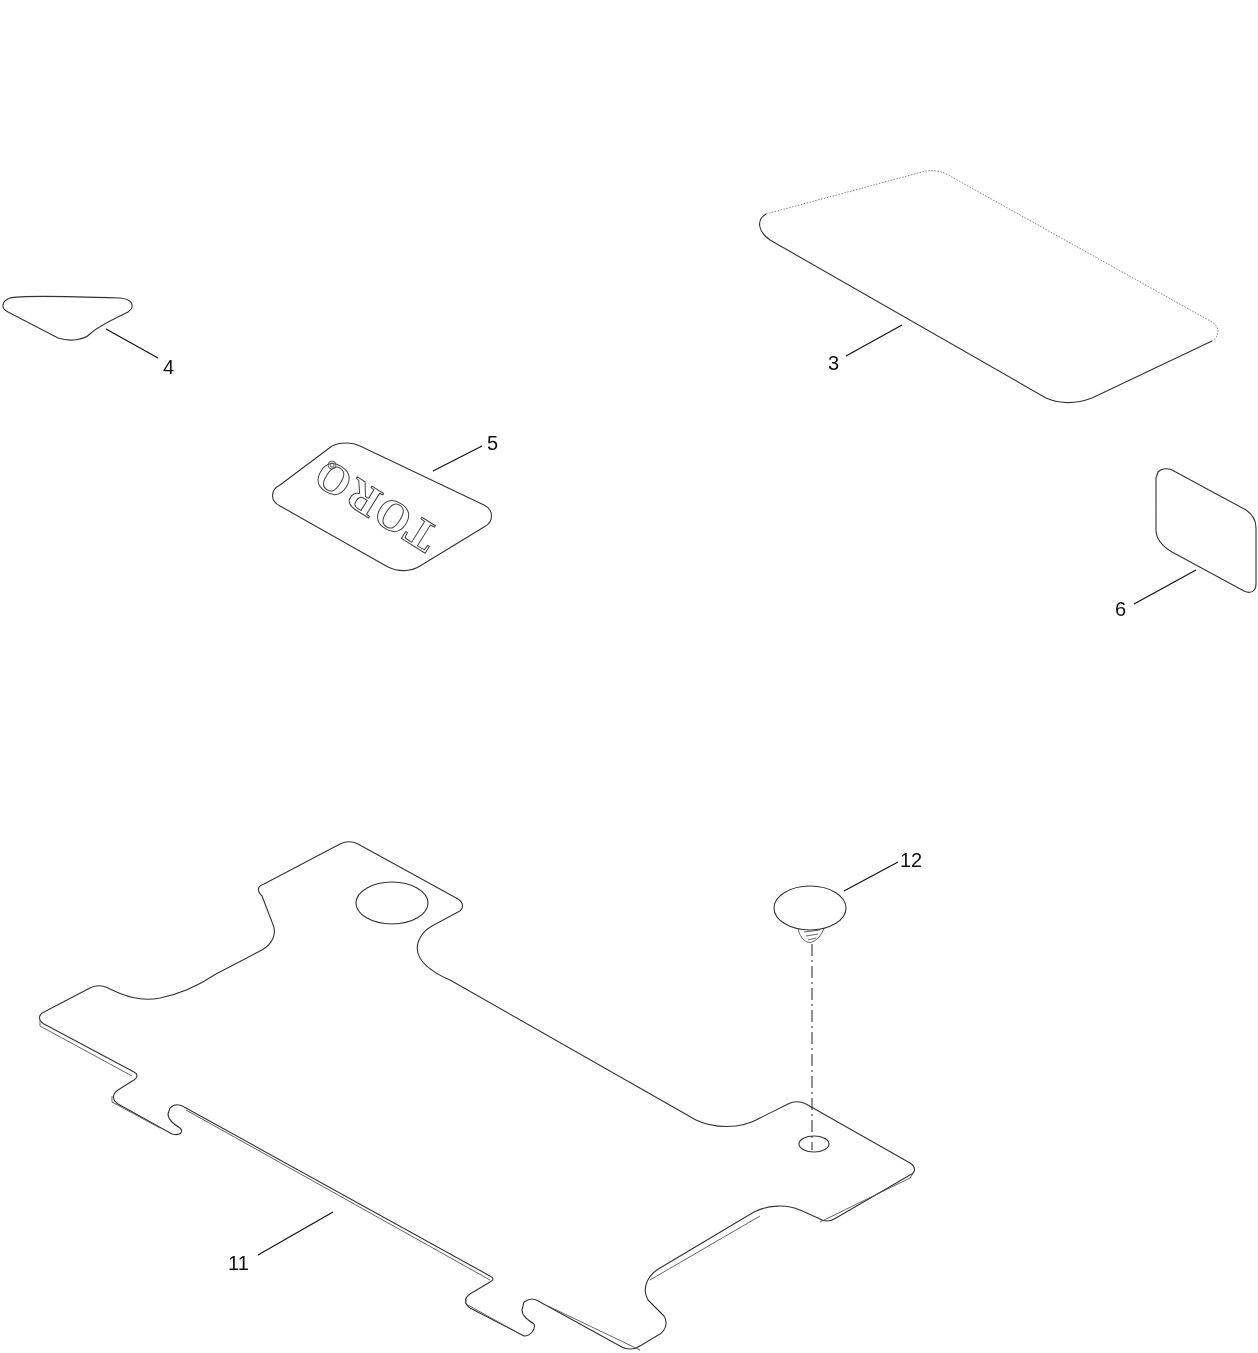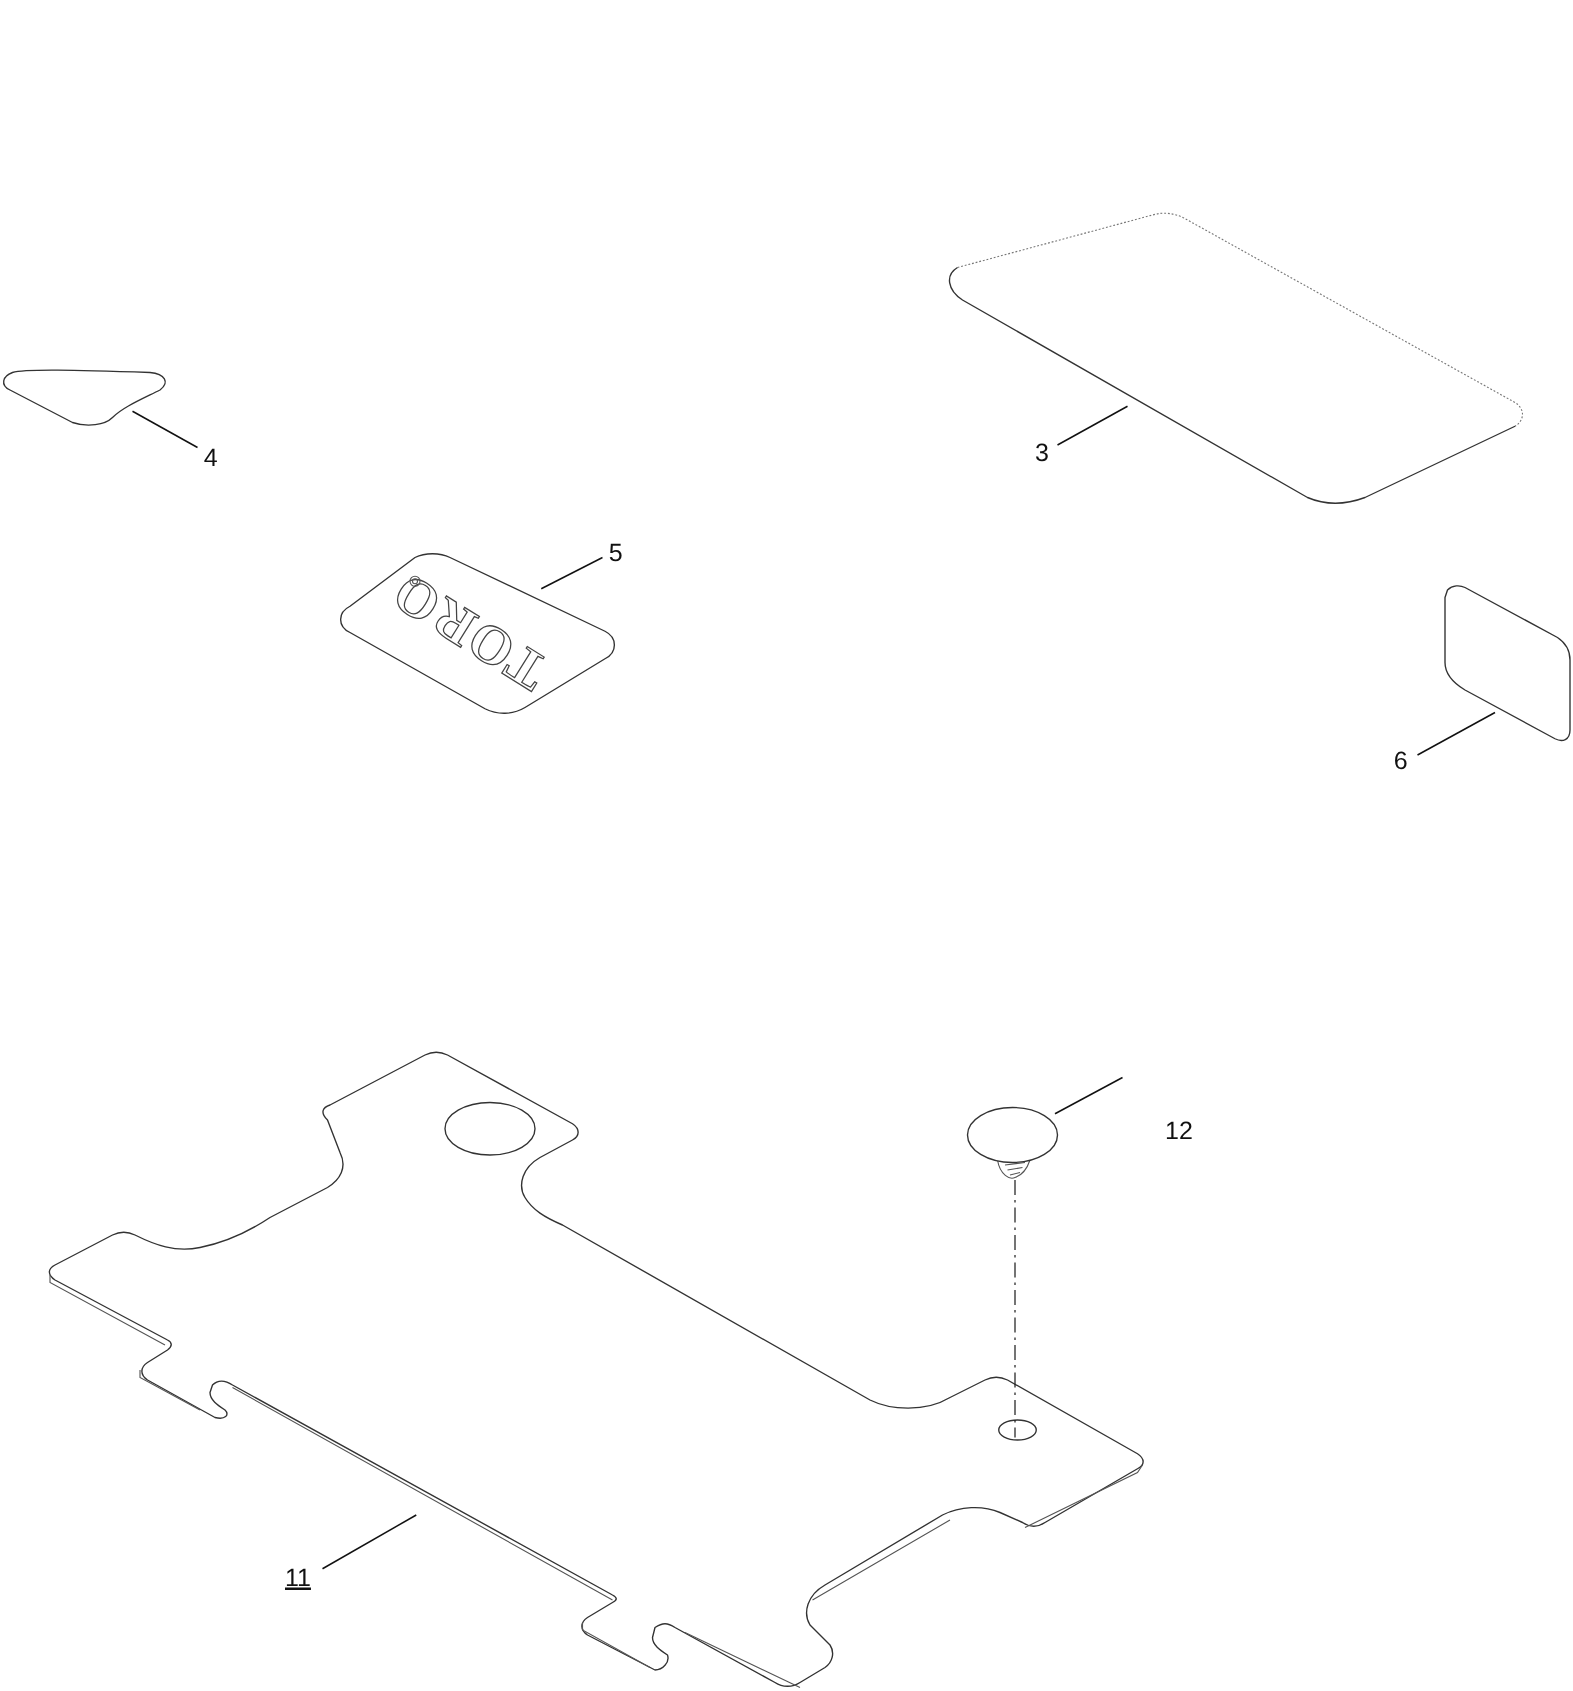--- a/index.html
+++ b/index.html
@@ -117,15 +117,15 @@
       <line class="center-line" x1="812" y1="944" x2="812" y2="1150"></line>
       <line class="leader" x1="844" y1="891" x2="898" y2="862"></line>
     </g>
   </svg>
 
   
   <span class="callout" style="left:163px; top:357px;">4</span>
   <span class="callout" style="left:487px; top:433px;">5</span>
   <span class="callout" style="left:828px; top:353px;">3</span>
   <span class="callout" style="left:1115px; top:599px;">6</span>
-  <span class="callout" style="left:228px; top:1253px;text-decoration:underline;">11</span>
-  <span class="callout" style="left:900px; top:895px;margin-left:32px;">12</span>
+  <span class="callout" style="left:228px; top:1253px;">11</span>
+  <span class="callout" style="left:900px; top:850px;">12</span>
 </div>
 
 </body></html>

